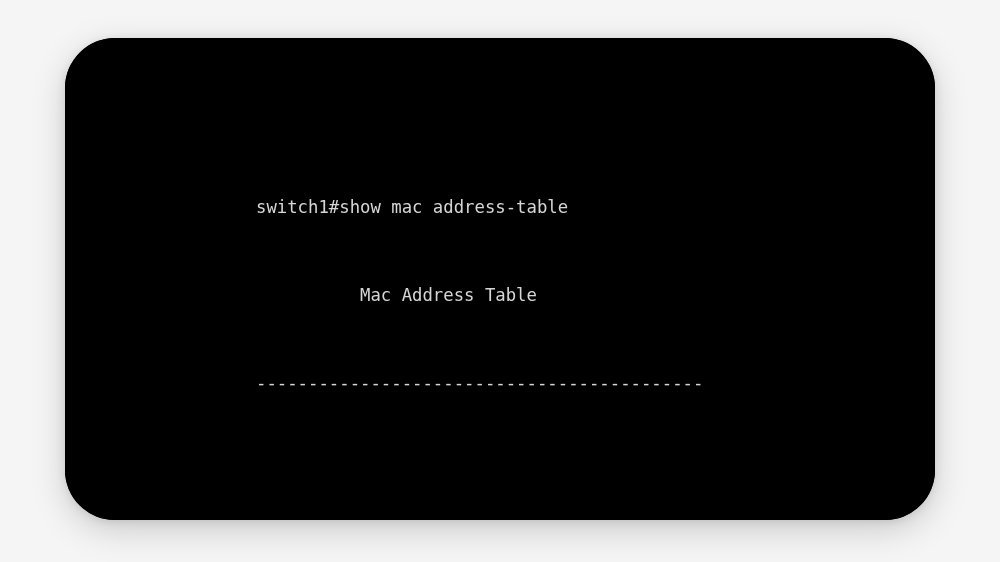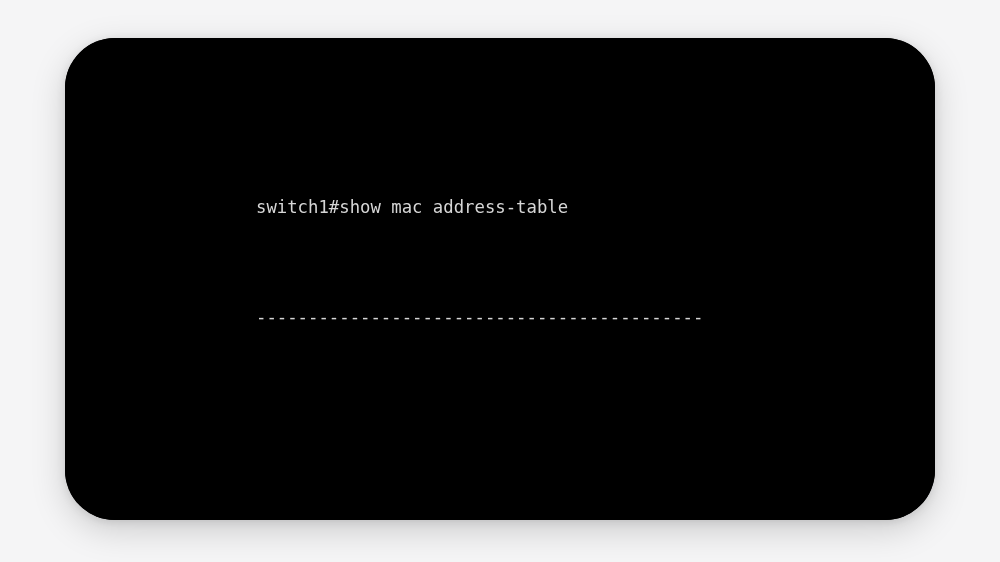--- a/index.html
+++ b/index.html
@@ -90,20 +90,21 @@
 
   <div id="terminal-window">
     <div id="terminal-screen">
       <div id="terminal-content">
 
         
         <span class="term-line clipped"></span>
 
         <span class="term-line">switch1#show mac address-table</span>
 
+        <span class="term-line">          Mac Address Table</span>
 
         <span class="term-line sep">-------------------------------------------</span>
 
         <span class="term-line"></span>
 
         
 
         
 
         

